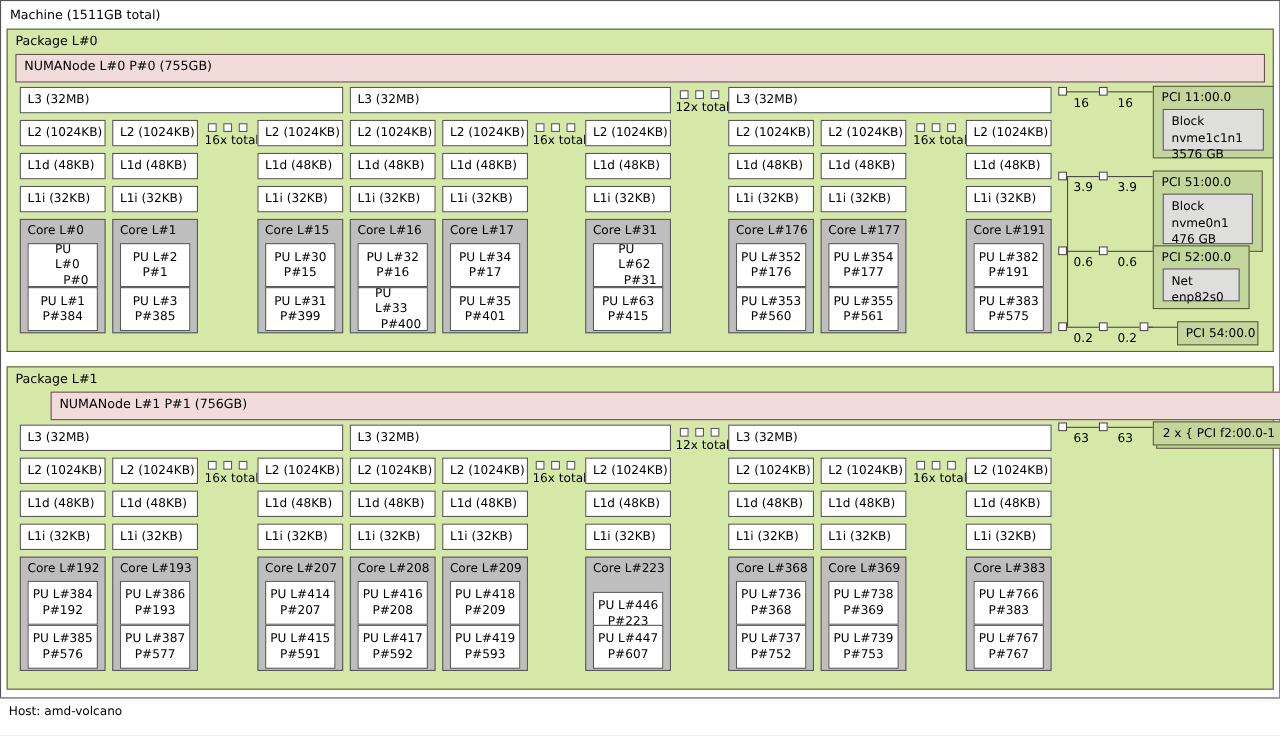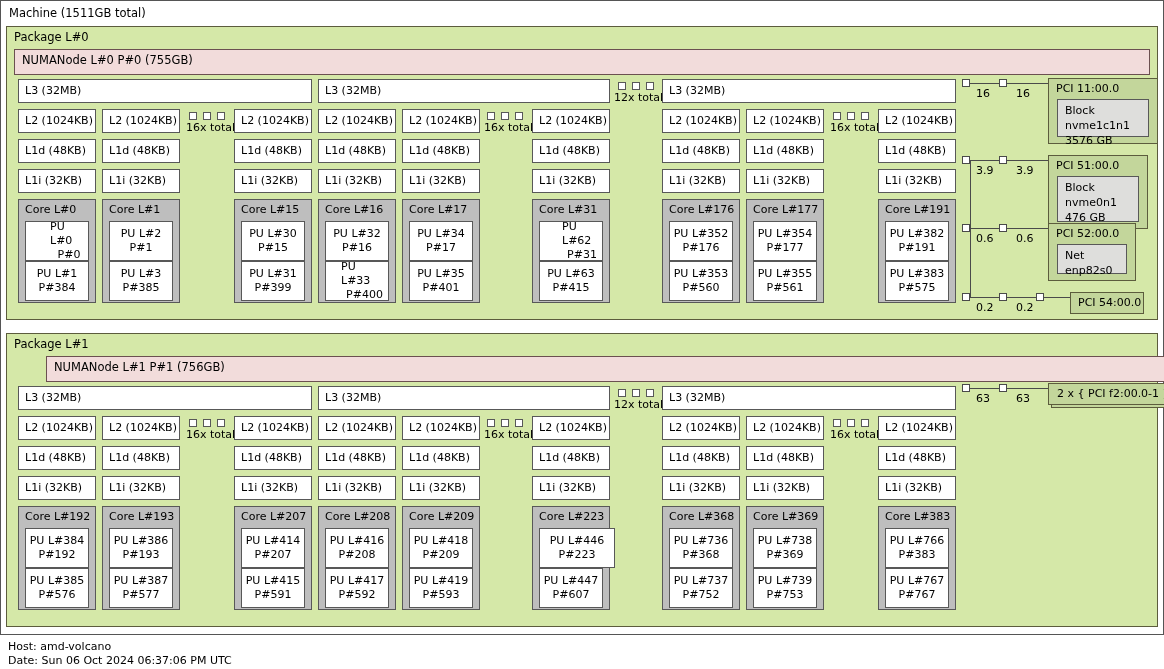--- a/index.html
+++ b/index.html
@@ -601,21 +601,21 @@
         <span>L2 (1024KB)</span>
       </div>
       <div class="abox cache" style="left: 532px; top: 446px; width: 78px; height: 24px;">
         <span>L1d (48KB)</span>
       </div>
       <div class="abox cache" style="left: 532px; top: 476px; width: 78px; height: 24px;">
         <span>L1i (32KB)</span>
       </div>
       <div class="abox core" style="left: 532px; top: 506px; width: 78px; height: 104px;">
         <div class="core-label">Core L#223</div>
-        <div class="pu" style="left: 6px; top: 21px; width: 76px; height: 40px;">
+        <div class="pu" style="left: 6px; top: 31px; width: 64px; height: 40px;">
           <div>PU L#446</div>
           <div>P#223</div>
         </div>
         <div class="pu" style="left: 6px; top: 61px; width: 64px; height: 40px;">
           <div>PU L#447</div>
           <div>P#607</div>
         </div>
       </div>
       <div class="abox cache" style="left: 662px; top: 416px; width: 78px; height: 24px;">
         <span>L2 (1024KB)</span>
@@ -689,15 +689,14 @@
       <div class="hline" style="left: 970px; top: 388px; width: 78px;"></div>
       <div class="jsq" style="left: 999px; top: 384px;"></div>
       <div class="bw" style="left: 976px; top: 392px;">63</div>
       <div class="bw" style="left: 1016px; top: 392px;">63</div>
       <div class="abox pcistack" style="left: 1048px; top: 383px; width: 140px; height: 22px;">
         <span>2 x { PCI f2:00.0-1 }</span>
       </div>
     </div>
 <div class="footer" style="top: 634px; height: 35px;">
       <div>Host: amd-volcano</div>
-      <div>Date: Sun 06 Oct 2024 06:37:06 PM UTC</div>
     </div>
   </div>
 
 </body></html>

